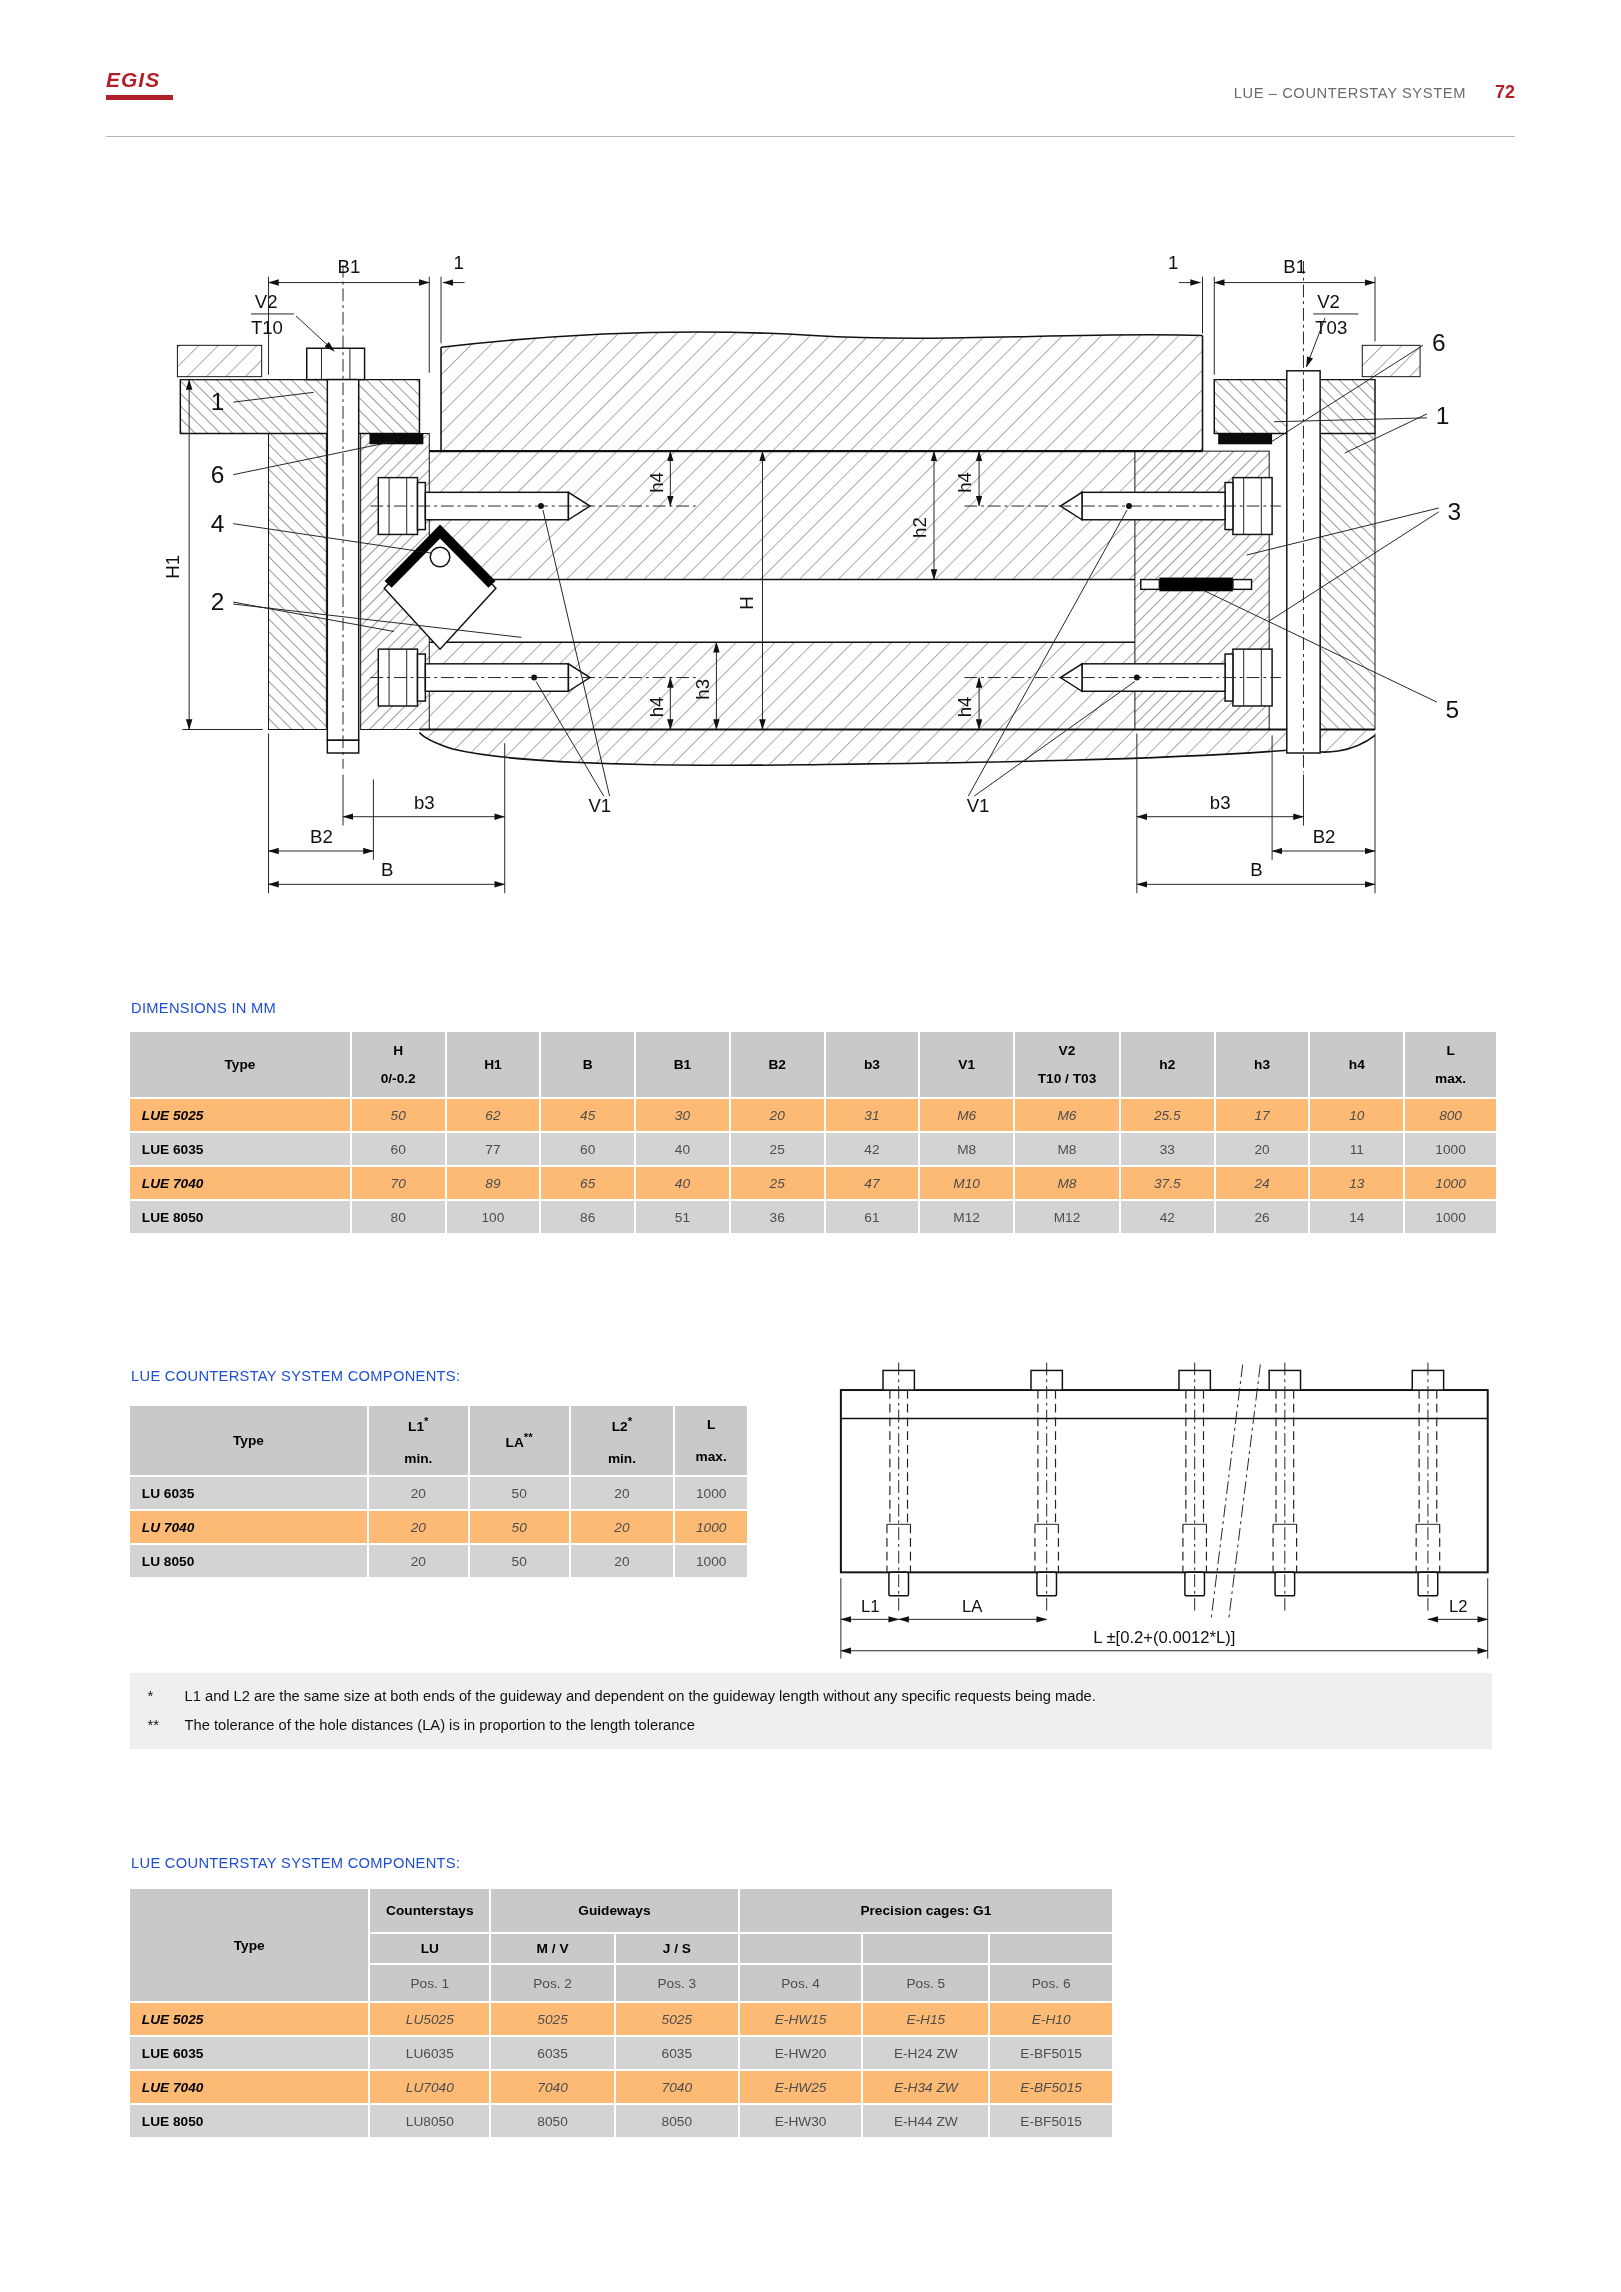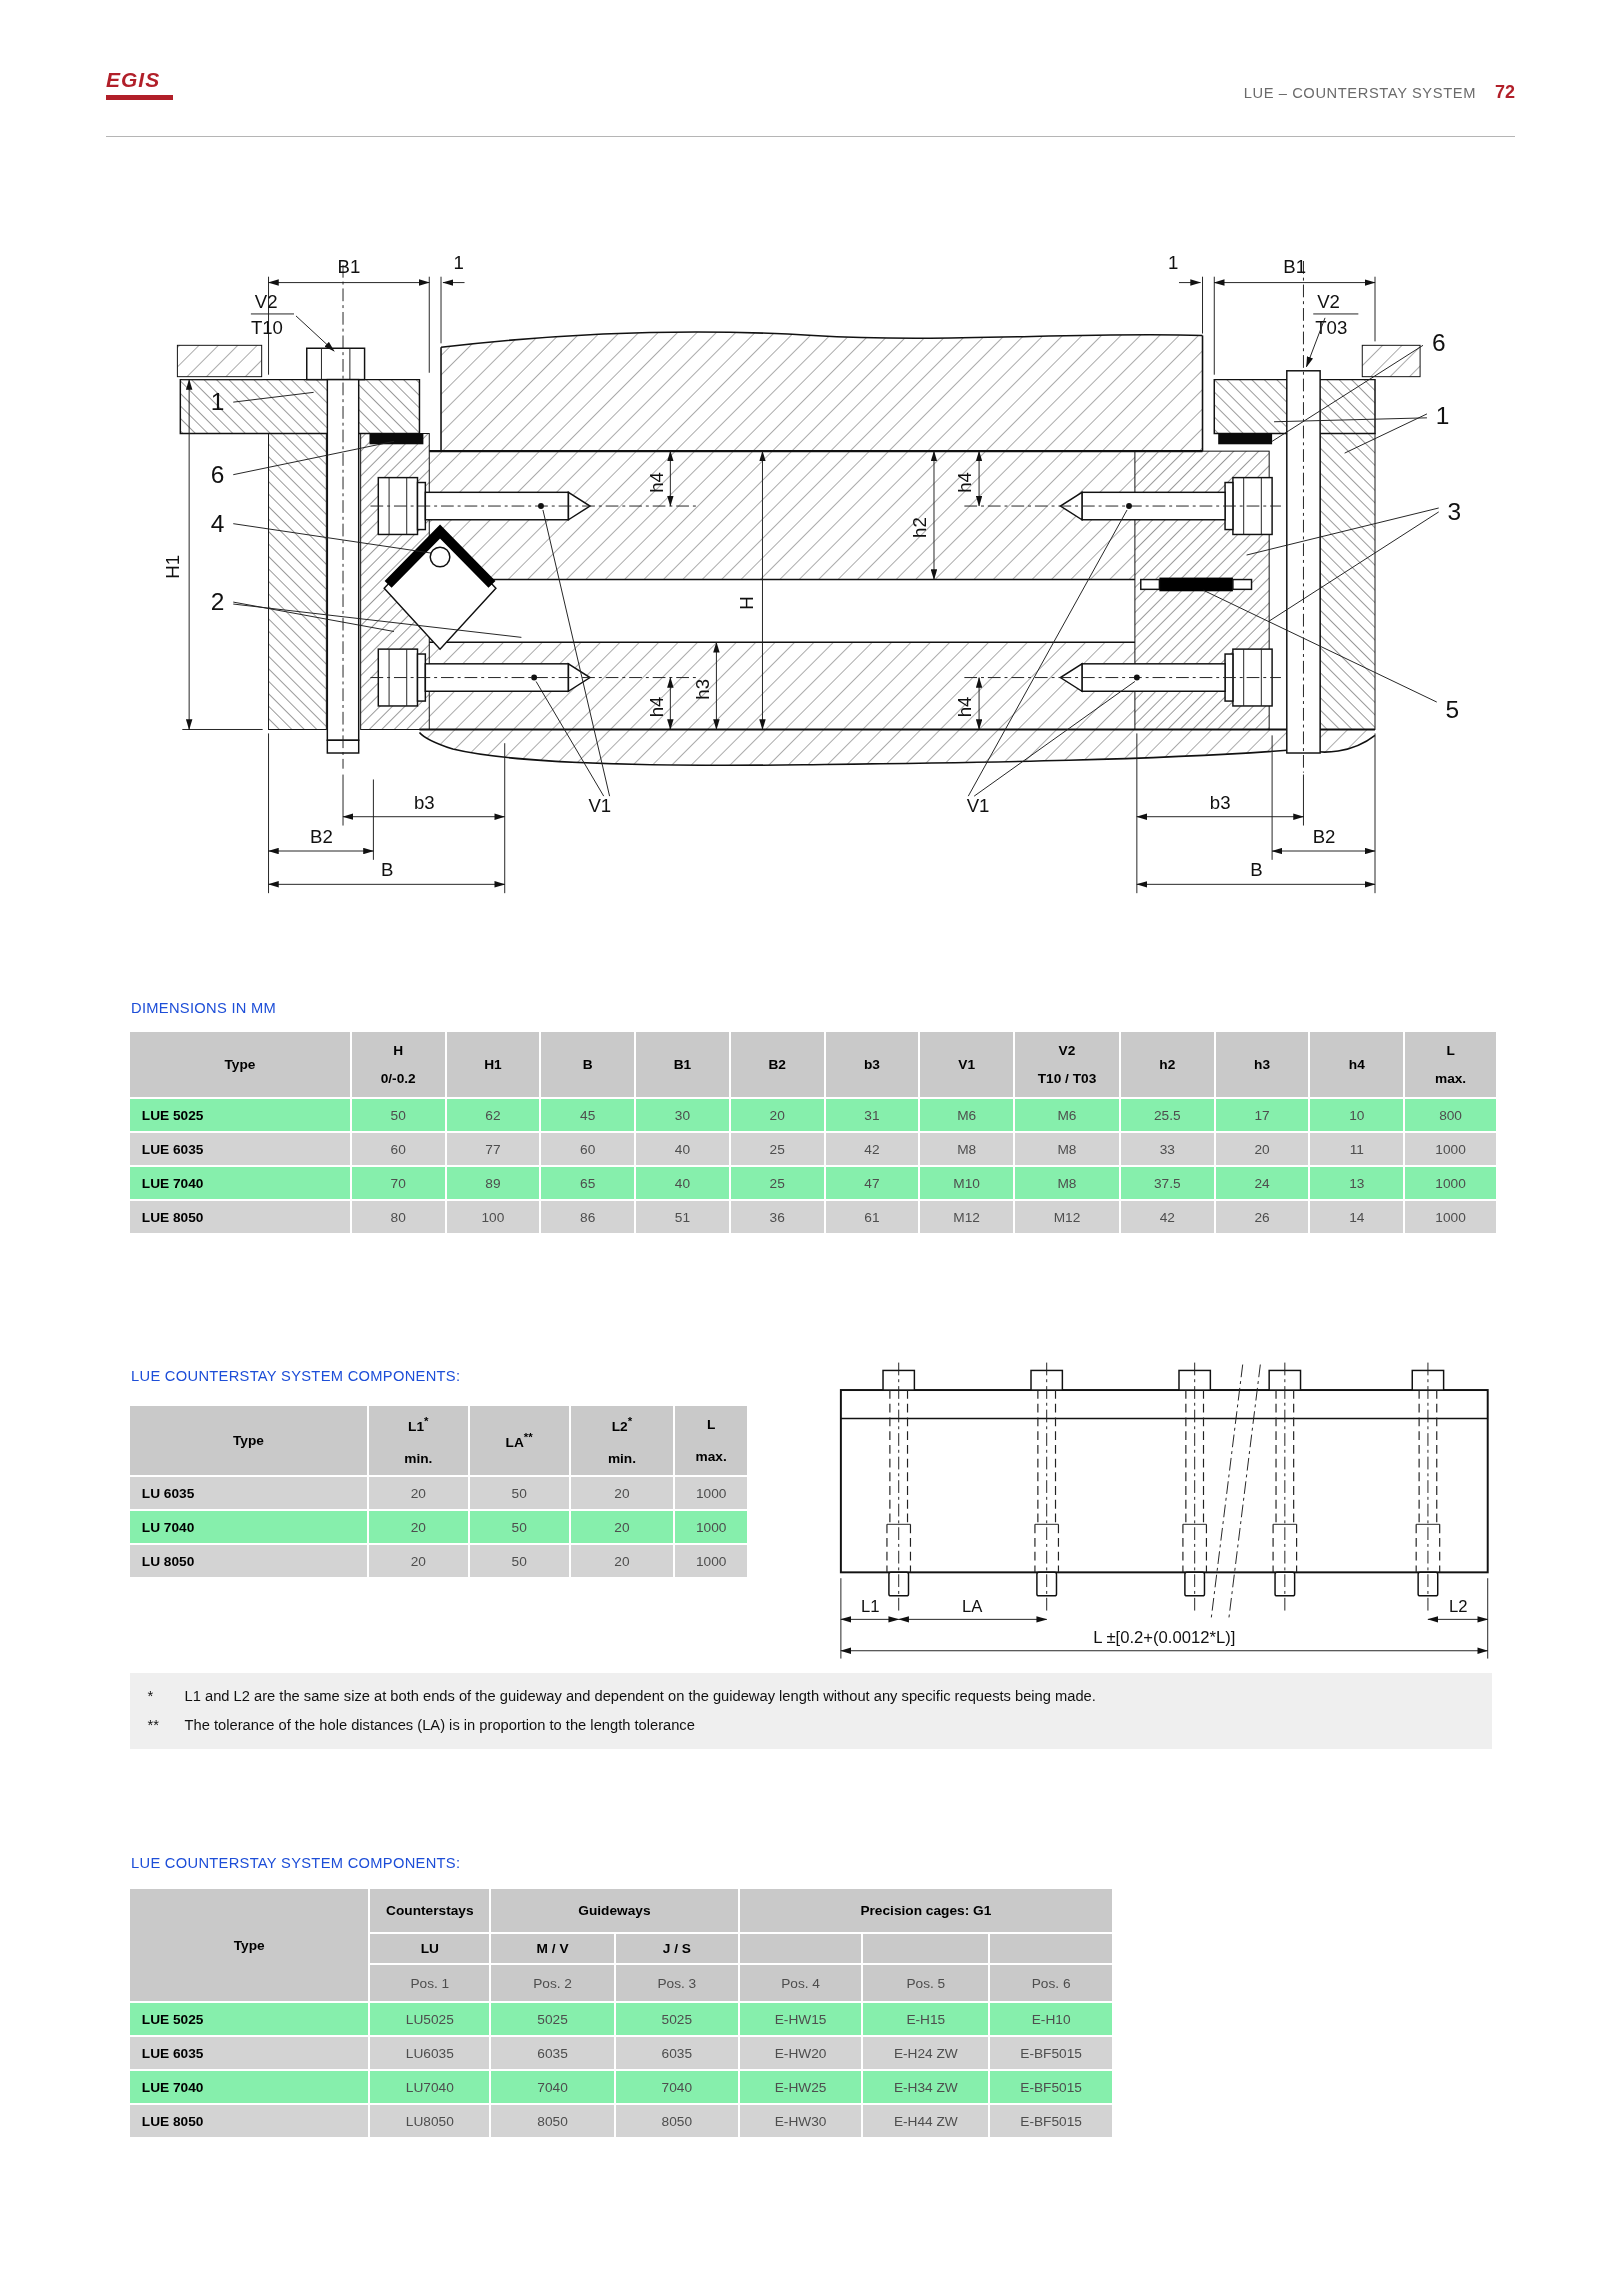--- a/index.html
+++ b/index.html
@@ -4,21 +4,21 @@
 <style>
   html,body{margin:0;padding:0;background:#fff;}
   .page{position:relative;width:1621px;height:2293px;background:#fff;
         font-family:"Liberation Sans",sans-serif;overflow:hidden;color:#111;}
 
   
   .logo{position:absolute;left:106px;top:67px;width:78px;}
   .logo .logotxt{font-family:"Liberation Sans",sans-serif;font-weight:bold;font-style:italic;
         font-size:21px;letter-spacing:1px;color:#b11f29;line-height:25.5px;}
   .logo .logobar{height:4.9px;background:#b11f29;width:67px;margin-top:2.9px;}
-  .hdr-right{position:absolute;top:82px;right:106px;display:flex;align-items:baseline;gap:19px;}
+  .hdr-right{position:absolute;top:82px;right:106px;display:flex;align-items:baseline;gap:29px;}
   .hdr-title{font-size:14.7px;color:#6b6b6b;letter-spacing:0.6px;}
   .hdr-page{font-size:18px;color:#b11f29;font-weight:bold;}
   .hdr-rule{position:absolute;left:106px;top:136px;width:1409px;height:1px;background:#b5b5b5;}
 
   
   svg.draw{position:absolute;left:0;top:0;}
   .thin{stroke:#222;stroke-width:1;fill:none;}
   .out{stroke:#111;stroke-width:1.6;fill:none;}
   .out2{stroke:#111;stroke-width:2.2;fill:none;}
   .cl{stroke:#222;stroke-width:1;fill:none;stroke-dasharray:13 4 3 4;}
@@ -32,21 +32,21 @@
   
   .sechead{position:absolute;font-size:14.7px;color:#1d4ed8;letter-spacing:0.3px;}
 
   
   table.dt{position:absolute;border-collapse:separate;border-spacing:2.9px;table-layout:fixed;}
   table.dt th{background:#c9c9c9;font-size:13.7px;font-weight:bold;color:#000;
               text-align:center;vertical-align:middle;padding:0;}
   table.dt td{font-size:13.7px;color:#4e4e4e;text-align:center;vertical-align:middle;
               height:32px;padding:0;}
   table.dt td.typec{text-align:left;padding-left:11.8px;font-weight:bold;color:#000;}
-  tr.rl td{background:#86efac;}
+  tr.rl td{background:#fdba74;font-style:italic;}
   tr.rd td{background:#d3d3d3;}
   .hl2{margin-top:12.7px;font-weight:bold;}
   .hl2:empty{display:none;}
   sup:empty{display:none;}
   table.t1 th{height:65px;}
   table.t2 th{height:69px;}
   table.t2 .hl2{margin-top:16.7px;}
   table.t3 th.g{height:43px;}
   table.t3 th.s{height:29px;}
   table.t3 tr.posrow th{height:36px;font-weight:normal;color:#4e4e4e;}

